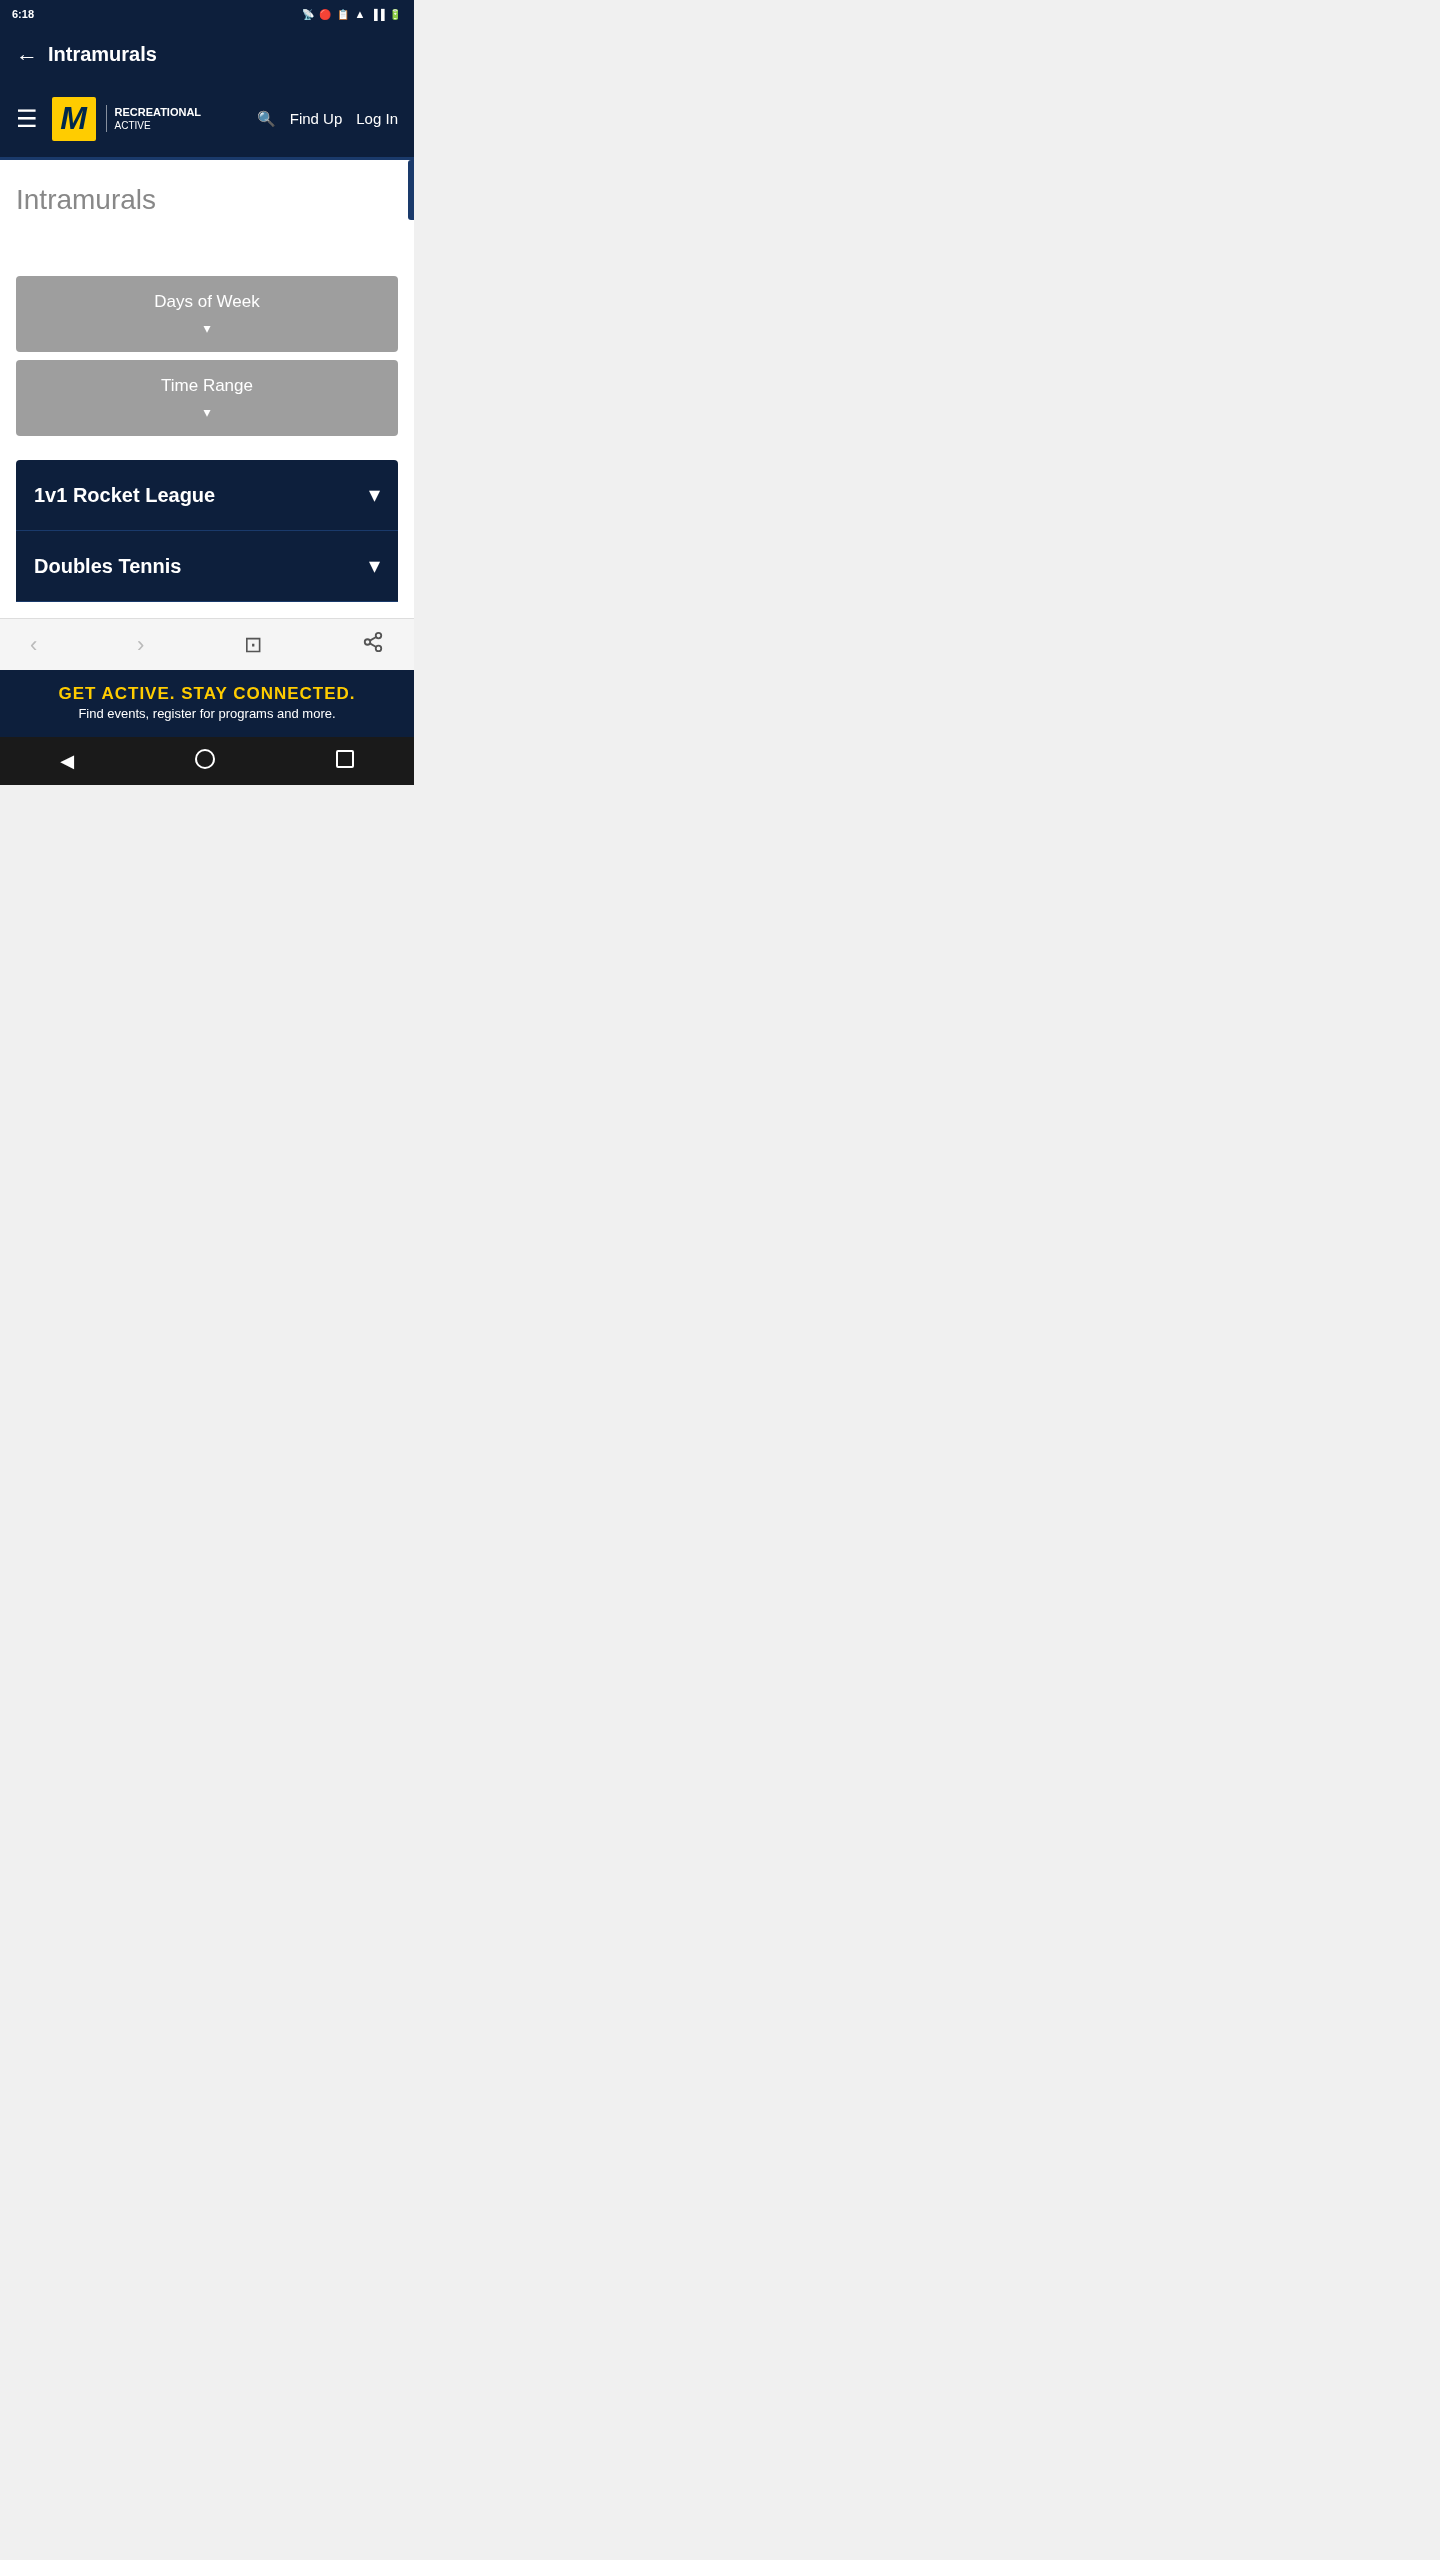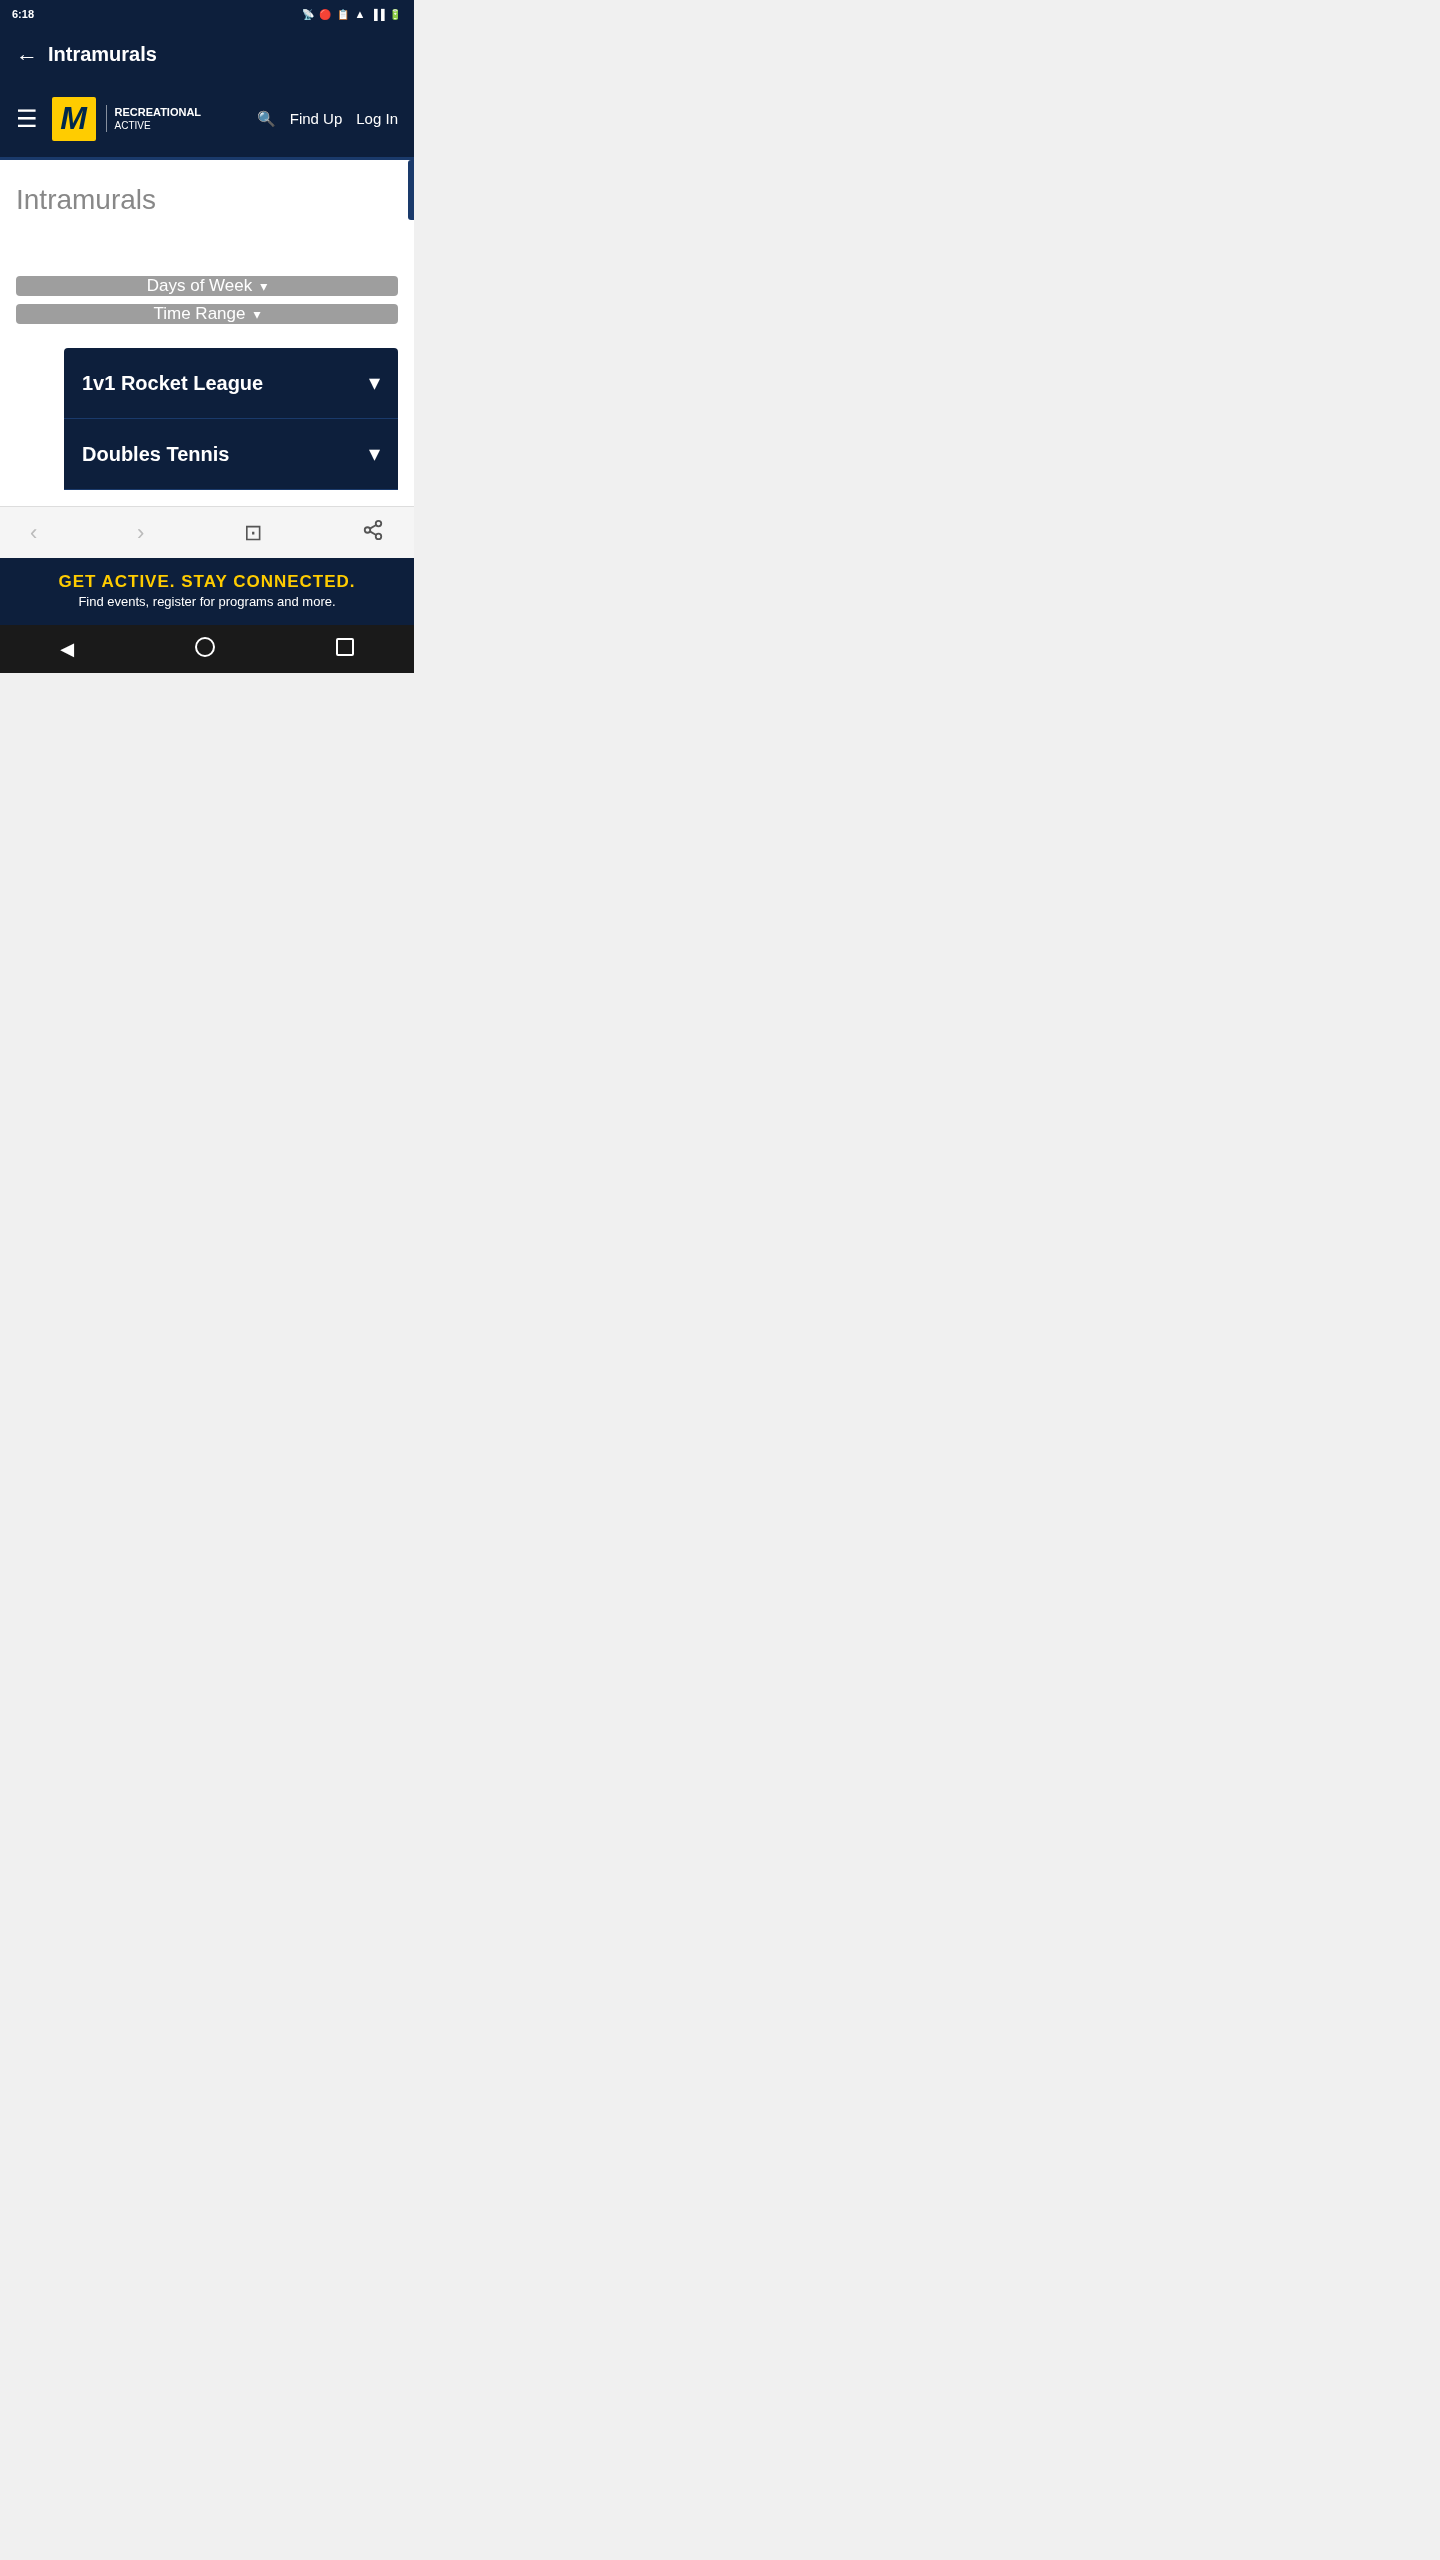--- a/index.html
+++ b/index.html
@@ -138,41 +138,42 @@
       font-weight: 300;
       margin-bottom: 60px;
     }
 
     
     .filter-section {
       margin-bottom: 24px;
     }
     .filter-btn {
       width: 100%;
+      padding: 16px;
       background: #9e9e9e;
       color: white;
       border: none;
       border-radius: 4px;
       font-size: 17px;
       text-align: center;
       cursor: pointer;
       margin-bottom: 8px;
       display: flex;
       align-items: center;
       justify-content: center;
       gap: 8px;
+      flex-direction: column;
     }
     .filter-btn .chevron-down {
       font-size: 14px;
     }
 
     
     .sport-list {
       margin-top: 16px;
-      margin-left: 48px;
     }
     .sport-item {
       background: #0d1f3c;
       color: white;
       padding: 22px 18px;
       display: flex;
       align-items: center;
       justify-content: space-between;
       border-bottom: 1px solid #1a3a6b;
       cursor: pointer;

